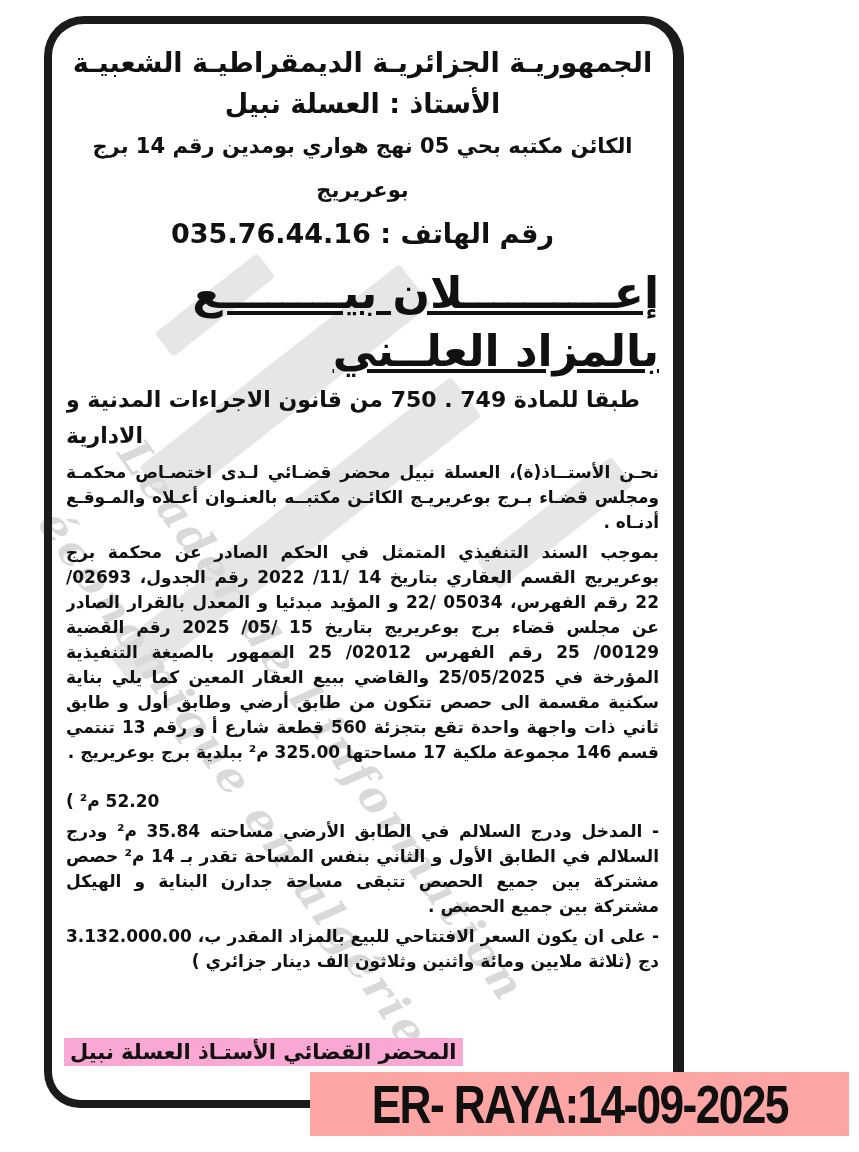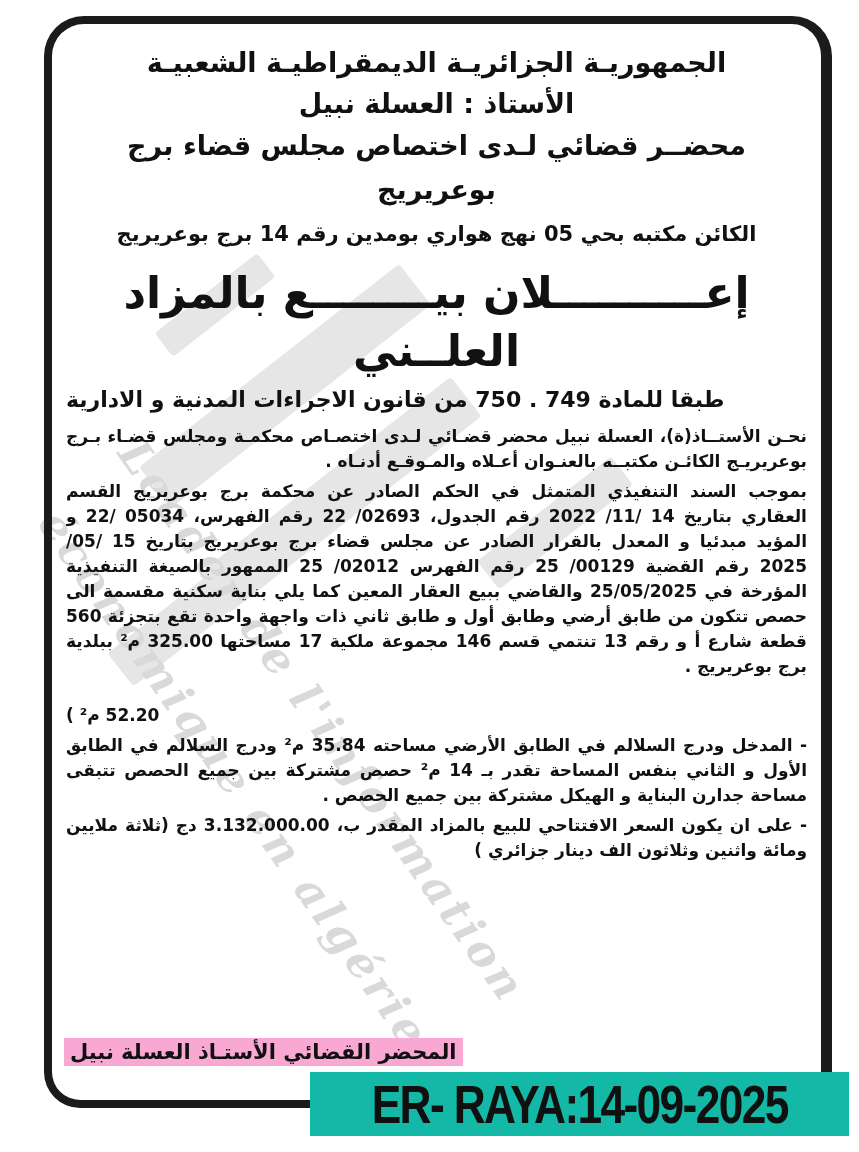--- a/index.html
+++ b/index.html
@@ -32,46 +32,46 @@
     transform-origin: 0 0;
     transform: rotate(55deg);
     letter-spacing: 4px;
   }
 
   
   .frame {
     position: absolute;
     left: 44px;
     top: 16px;
-    width: 788px;
+    width: 640px;
     height: 1092px;
     box-sizing: border-box;
     border: 8px solid #1b1b1b;
     border-right-width: 11px;
     border-radius: 40px 40px 36px 36px;
     padding: 8px 14px 0 14px;
     direction: rtl;
     z-index: 1;
     background: transparent;
   }
   .content { height: 1046px; overflow: hidden; }
 
   .h-line { text-align: center; font-weight: bold; }
   .h-republic { font-size: 27px; line-height: 42px; margin-top: 10px; }
   .h-officer  { font-size: 27px; line-height: 40px; }
   .h-role     { font-size: 27px; line-height: 44px; }
   .h-address  { font-size: 21px; line-height: 44px; }
   .h-phone    { font-size: 27px; line-height: 44px; }
 
   .title {
-    text-align: center;
     font-weight: bold;
     font-size: 44px;
     line-height: 58px;
     margin: 8px 0 2px 0;
+    text-decoration: underline;
   }
   .subtitle {
     text-align: left;
     font-weight: bold;
     font-size: 22px;
     line-height: 36px;
     margin-bottom: 6px;
   }
 
   .body-text { font-size: 17px; font-weight: bold; line-height: 25px; }
@@ -90,21 +90,21 @@
     padding: 2px 6px;
     white-space: nowrap;
   }
 
   
   .footer-box {
     position: absolute;
     left: 310px;
     top: 1072px;
     z-index: 2;
-    background: #14b8a6;
+    background: #fca5a5;
     padding: 0 16px;
     direction: ltr;
   }
   .footer-text {
     display: inline-block;
     font-family: "Liberation Sans", sans-serif;
     font-size: 54px;
     line-height: 64px;
     font-weight: bold;
     letter-spacing: -2px;
@@ -127,22 +127,22 @@
     <div class="wm-bar" style="left:150px; top:290px; width:130px; height:30px;"></div>
     <span class="wm-text" style="left:150px; top:430px;">Leader de l'information</span>
     <span class="wm-text" style="left:70px; top:500px;">économique en algérie</span>
   </div>
 
   <div class="frame">
     <div class="content">
 
       <div class="h-line h-republic">الجمهوريـة الجزائريـة الديمقراطيـة الشعبيـة</div>
       <div class="h-line h-officer">الأستاذ : العسلة نبيل</div>
-      <div class="h-line h-role">محضــر قضائي لـدى اختصاص مجلس قضاء برج بوعريريج</div>
       <div class="h-line h-address">الكائن مكتبه بحي 05 نهج هواري بومدين رقم 14 برج بوعريريج</div>
+      <div class="h-line h-phone">رقم الهاتف : 035.76.44.16</div>
 
       <div class="title">إعــــــــــلان بيــــــــع بالمزاد العلــني</div>
       <div class="subtitle">طبقا للمادة 749 . 750 من قانون الاجراءات المدنية و الادارية</div>
 
       <div class="body-text">
         <p class="p">نحـن الأستــاذ(ة)، العسلة نبيل محضر قضـائي لـدى اختصـاص محكمـة ومجلس قضـاء بـرج بوعريريـج الكائـن مكتبــه بالعنـوان أعـلاه والمـوقـع أدنـاه .</p>
         <p class="p">بموجب السند التنفيذي المتمثل في الحكم الصادر عن محكمة برج بوعريريج القسم العقاري بتاريخ 14 /11/ 2022 رقم الجدول، 02693/ 22 رقم الفهرس، 05034 /22 و المؤيد مبدئيا و المعدل بالقرار الصادر عن مجلس قضاء برج بوعريريج بتاريخ 15 /05/ 2025 رقم القضية 00129/ 25 رقم الفهرس 02012/ 25 الممهور بالصيغة التنفيذية المؤرخة في 25/05/2025 والقاضي ببيع العقار المعين كما يلي بناية سكنية مقسمة الى حصص تتكون من طابق أرضي وطابق أول و طابق ثاني ذات واجهة واحدة تقع بتجزئة 560 قطعة شارع أ و رقم 13 تنتمي قسم 146 مجموعة ملكية 17 مساحتها 325.00 م² ببلدية برج بوعريريج .</p>
         <p class="p align-left">52.20 م² )</p>
         <p class="p">- المدخل ودرج السلالم في الطابق الأرضي مساحته 35.84 م² ودرج السلالم في الطابق الأول و الثاني بنفس المساحة تقدر بـ 14 م² حصص مشتركة بين جميع الحصص تتبقى مساحة جدارن البناية و الهيكل مشتركة بين جميع الحصص .</p>
         <p class="p">- على ان يكون السعر الافتتاحي للبيع بالمزاد المقدر ب، 3.132.000.00 دج (ثلاثة ملايين ومائة واثنين وثلاثون الف دينار جزائري )</p>

